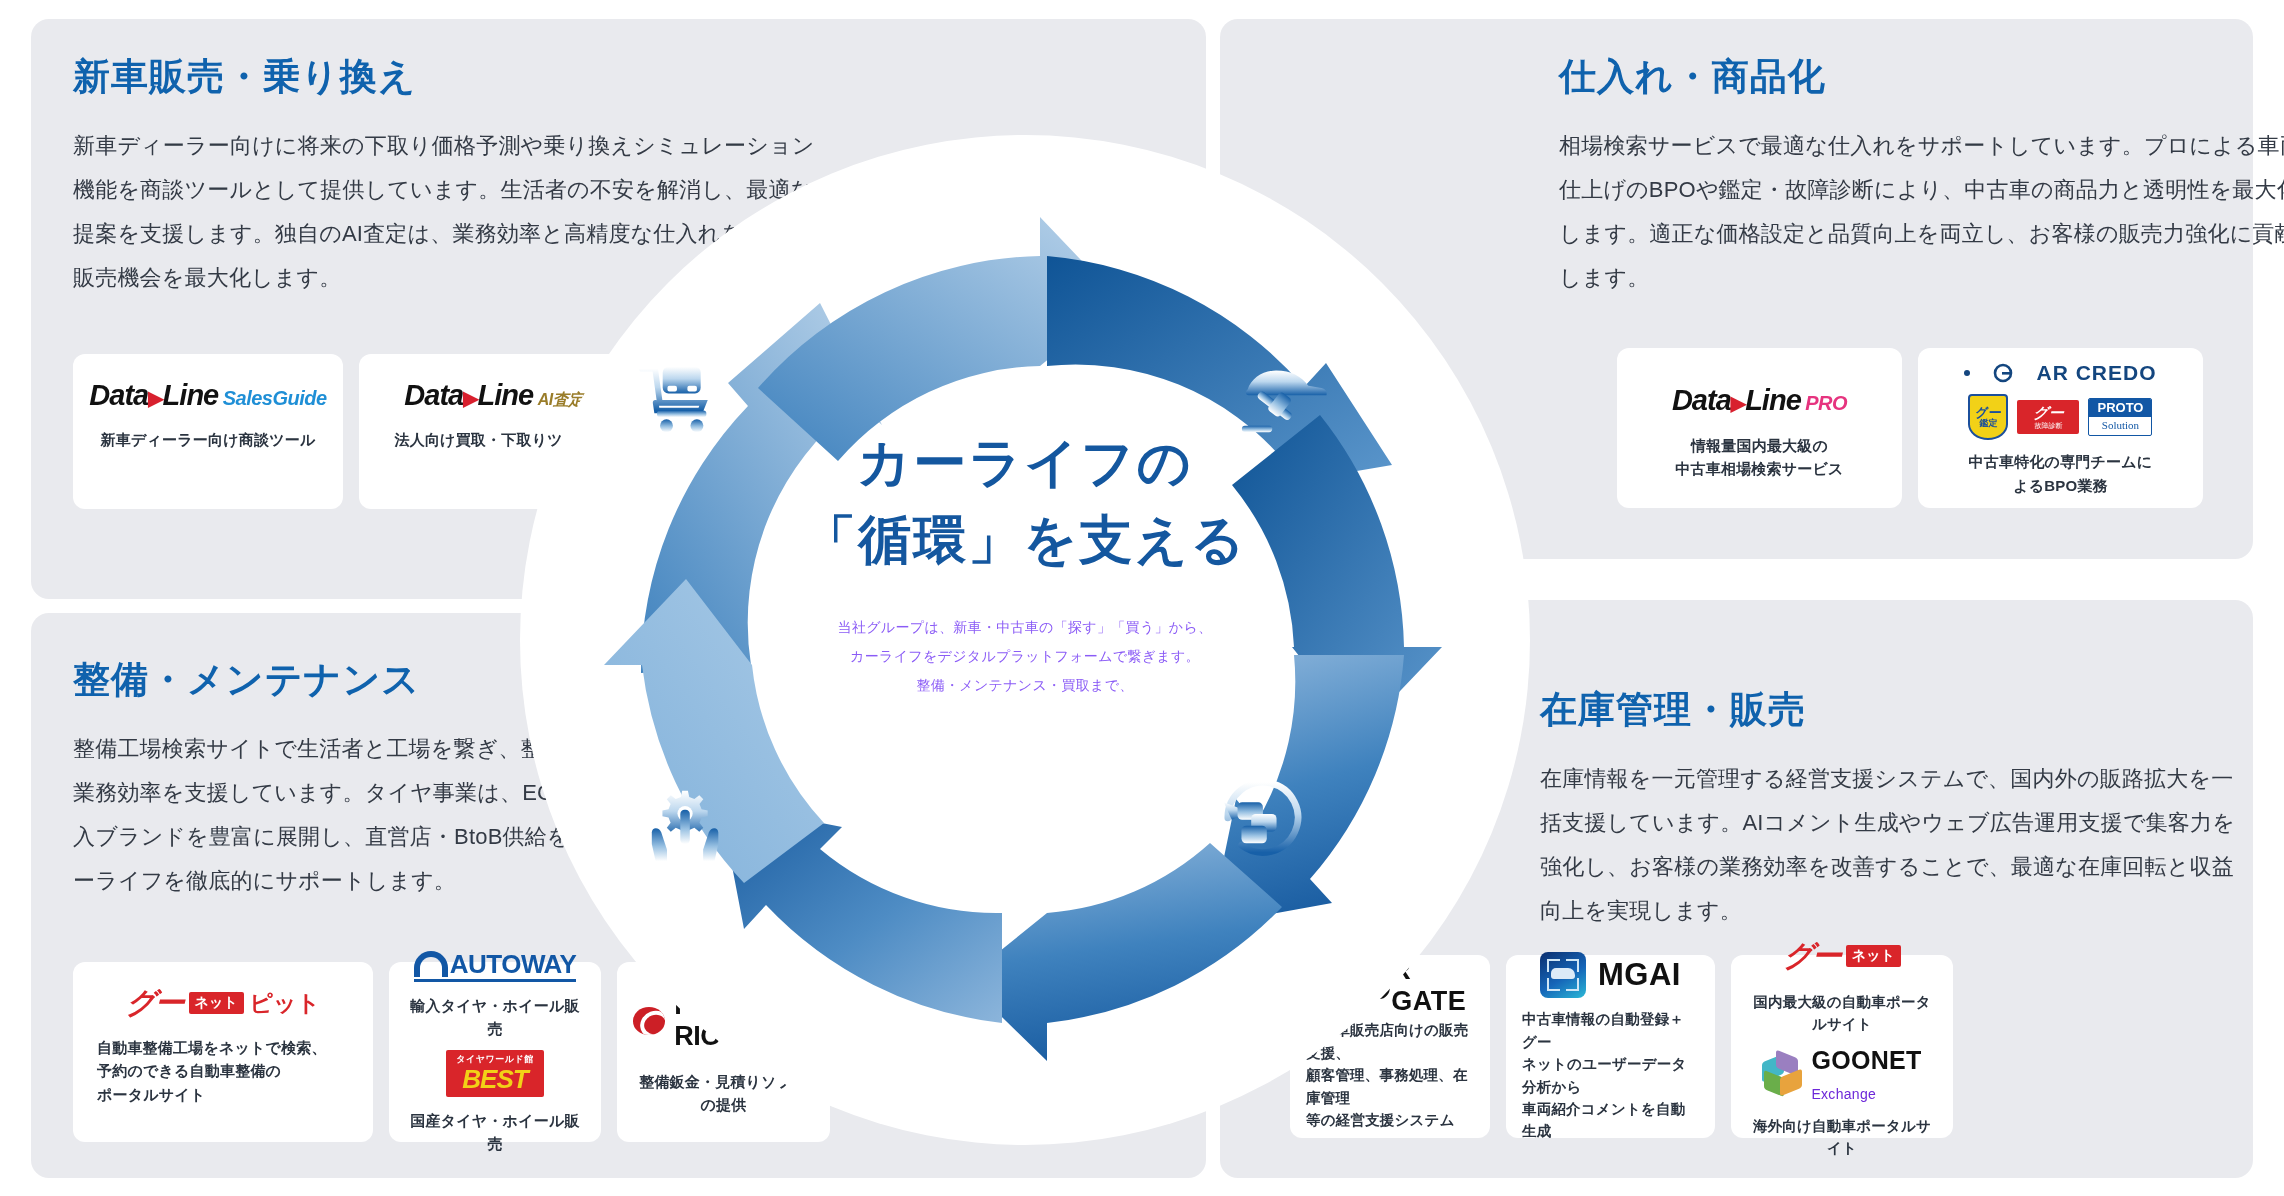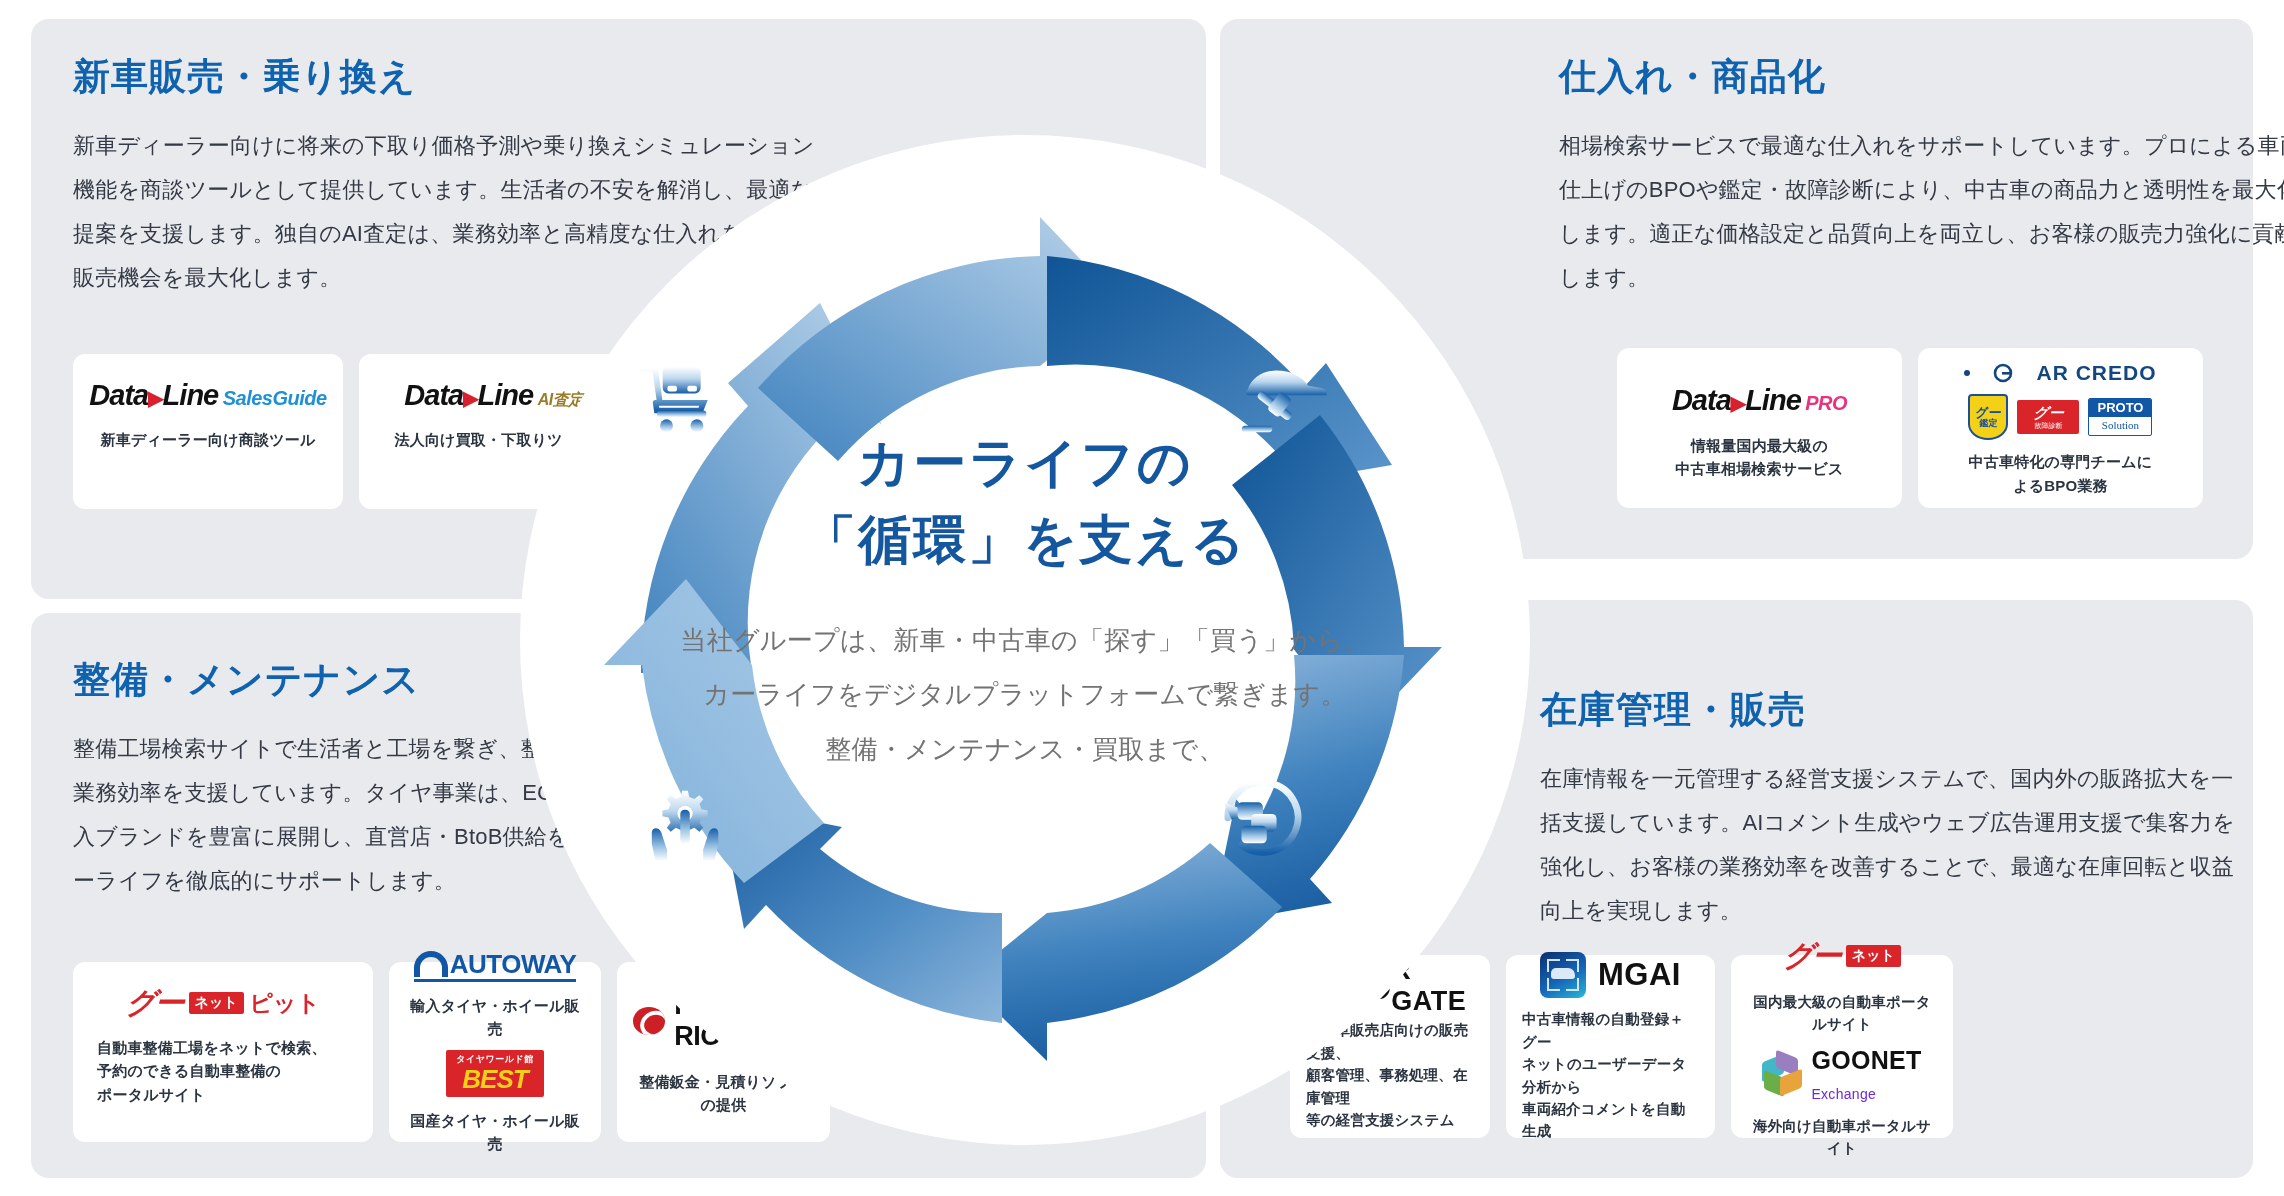--- a/index.html
+++ b/index.html
@@ -204,21 +204,21 @@
     border-radius:50%;background:#ffffff;
   }
   #hub svg{position:absolute;left:0;top:0;}
   .hub-text{
     position:absolute;left:160px;top:290px;width:690px;text-align:center;
   }
   .hub-title{
     font-size:53px;font-weight:700;color:#14579f;line-height:1.45;letter-spacing:2px;
   }
   .hub-sub{
-    margin-top:34px;font-size:26px;color:#737373;line-height:2.1;letter-spacing:0.3px;
+    margin-top:34px;font-size:14px;color:#8b5cf6;line-height:2.1;letter-spacing:0.3px;
   }
 </style>
 </head>
 <body>
 
 <div class="stage">
 
   <div class="panel" id="panel-tl"></div>
   <div class="panel" id="panel-tr"></div>
   <div class="panel" id="panel-bl"></div>

